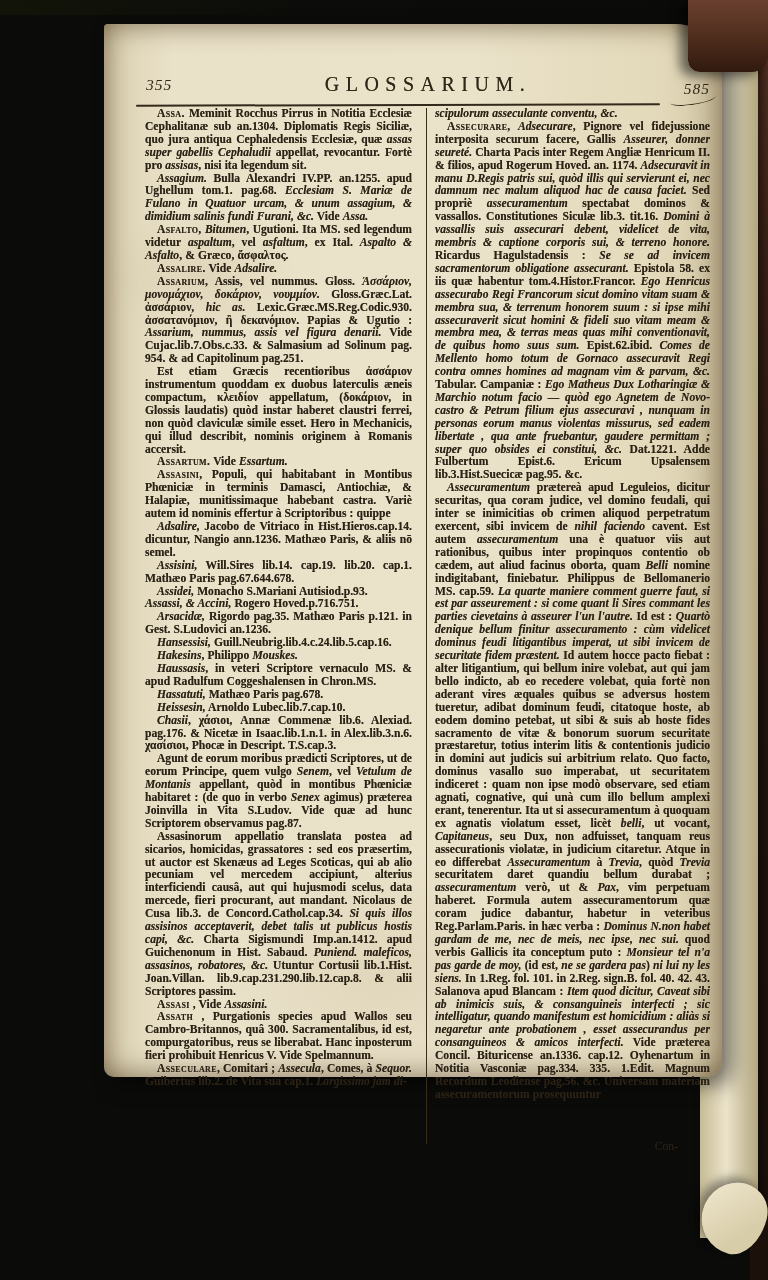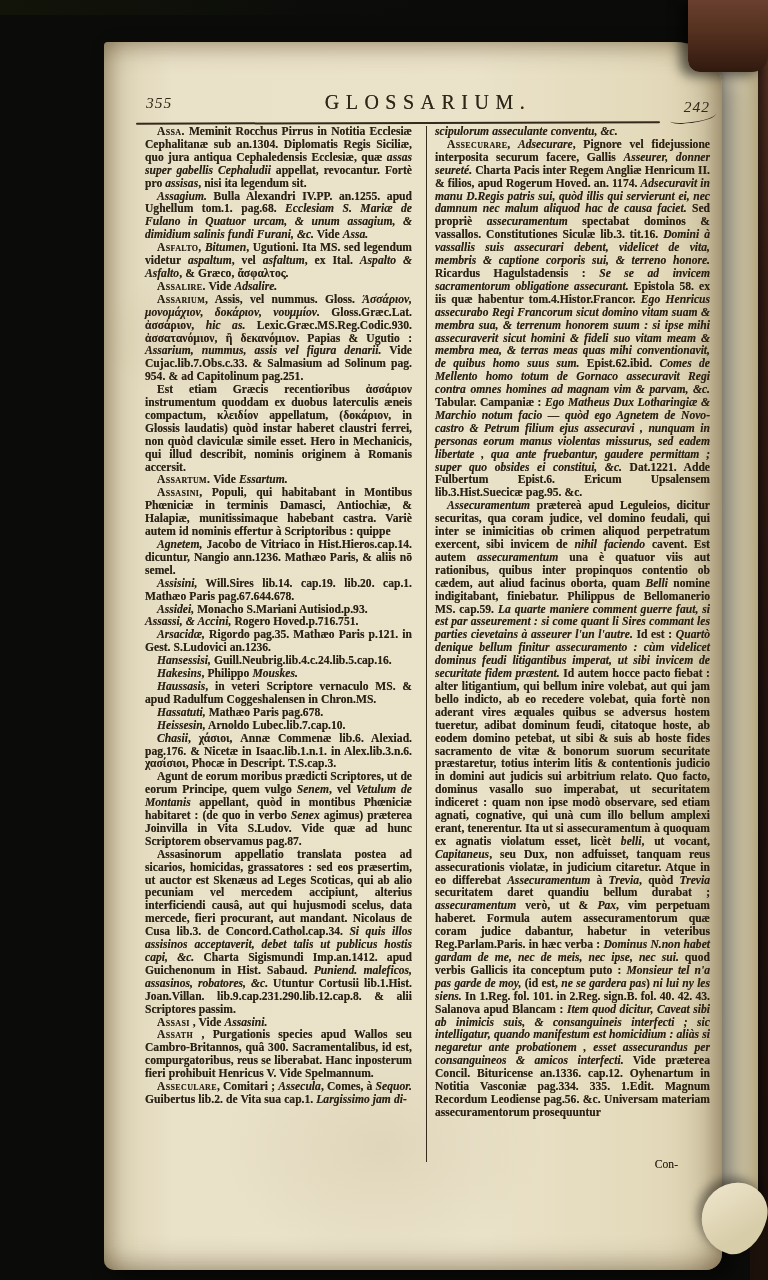--- a/index.html
+++ b/index.html
@@ -18,36 +18,35 @@
   }
   .top-strip{position:absolute;left:0;top:0;width:768px;height:15px;
     background:linear-gradient(90deg,#121409,#0c0d0a 40%,#0a0a08);z-index:1;}
   .band-right{position:absolute;left:750px;top:0;width:18px;height:1280px;z-index:1;
     background:linear-gradient(180deg,#583424 0%,#3a2016 22%,#251510 55%,#1c100b 100%);}
   .underpage{position:absolute;left:700px;top:46px;width:58px;height:1192px;z-index:1;
     background:linear-gradient(90deg,#c6bb96,#ece4cb 45%,#b3a780);
     border-radius:0 24px 34px 0;
     box-shadow:4px 0 10px rgba(0,0,0,.55);}
   .page{
-    position:absolute;left:104px;top:24px;width:618px;height:1228px;z-index:2;
+    position:absolute;left:104px;top:24px;width:618px;height:1053px;z-index:2;
     background:
       radial-gradient(ellipse 140px 100px at 16% 24%, rgba(130,105,60,.10), transparent 70%),
       radial-gradient(ellipse 180px 130px at 82% 60%, rgba(130,105,60,.13), transparent 70%),
       radial-gradient(ellipse 230px 170px at 45% 90%, rgba(120,95,55,.09), transparent 70%),
       linear-gradient(90deg,#dcd2b3 0%, #e9e1c8 11%, #eae2c9 60%, #e3d9ba 90%, #d5cba9 100%);
     background-color:var(--paper);
     border-radius:4px 46px 16px 10px;
     box-shadow:
       inset 20px 0 26px -14px rgba(80,58,28,.38),
       inset -24px 0 32px -16px rgba(80,58,28,.42),
       inset 0 16px 26px -12px rgba(80,58,28,.38),
       inset 0 -18px 26px -12px rgba(70,50,24,.34),
       10px 8px 20px rgba(0,0,0,.5);
     color:var(--ink);
-    margin-top:18px;
   }
   .curl{position:absolute;left:702px;top:1182px;width:64px;height:72px;z-index:3;
     background:linear-gradient(135deg,#f0e8d0,#d8cda9 70%);
     border-radius:55% 45% 45% 55% / 50% 40% 60% 50%;
     transform:rotate(14deg);
     box-shadow:-6px -4px 10px rgba(0,0,0,.4);}
   .binding{position:absolute;left:688px;top:0;width:80px;height:72px;z-index:4;
     background:linear-gradient(180deg,#6a4030 0%,#53301f 45%,#31190f 100%);
     border-radius:0 0 16px 12px;
     box-shadow:-8px 4px 12px rgba(0,0,0,.55);}
@@ -78,34 +77,34 @@
 <body>
 
 <div class="scene">
   <div class="top-strip"></div>
   <div class="band-right"></div>
   <div class="underpage"></div>
 
   <div class="page">
     <div class="pagenum left">355</div>
     <div class="title">GLOSSARIUM.</div>
-    <div class="pagenum right">242</div>
+    <div class="pagenum right">585</div>
     <div class="rule"></div>
     <div class="swash"></div>
 
     <div class="col col-left" id="col-left">
         <p class="para"><span class="sc">Assa.</span><span>  Meminit Rocchus Pirrus in Notitia Ecclesiæ Cephalitanæ sub an.1304. Diplomatis Regis Siciliæ, quo jura antiqua Cephaledensis Ecclesiæ, quæ </span><span class="i">assas super gabellis Cephaludii</span><span> appellat, revocantur.  Fortè pro </span><span class="i">assisas</span><span>, nisi ita legendum sit.</span></p>
         <p class="para"><span class="i">Assagium.</span><span> Bulla Alexandri IV.PP. an.1255. apud Ughellum tom.1. pag.68. </span><span class="i">Ecclesiam S. Mariæ de Fulano in Quatuor urcam, &amp; unum assagium, &amp; dimidium salinis fundi Furani, &amp;c.</span><span> Vide </span><span class="i">Assa.</span></p>
         <p class="para"><span class="sc">Asfalto</span><span>, </span><span class="i">Bitumen</span><span>, Ugutioni. Ita MS. sed legendum videtur </span><span class="i">aspaltum</span><span>, vel </span><span class="i">asfaltum</span><span>, ex Ital. </span><span class="i">Aspalto &amp; Asfalto</span><span>, &amp; Græco, ἄσφαλτος.</span></p>
         <p class="para"><span class="sc">Assalire.</span><span>  Vide </span><span class="i">Adsalire.</span></p>
         <p class="para"><span class="sc">Assarium</span><span>, Assis, vel nummus. Gloss. </span><span class="i">Ἀσσάριον, μονομάχιον, δοκάριον, νουμμίον.</span><span> Gloss.Græc.Lat. ἀσσάριον, </span><span class="i">hic as.</span><span> Lexic.Græc.MS.Reg.Codic.930. ἀσσατανόμιον, ἢ δεκανόμιον.  Papias &amp; Ugutio : </span><span class="i">Assarium, nummus, assis vel figura denarii.</span><span>  Vide Cujac.lib.7.Obs.c.33. &amp; Salmasium ad Solinum pag. 954.  &amp; ad Capitolinum pag.251.</span></p>
         <p class="para"><span>Est etiam Græcis recentioribus ἀσσάριον instrumentum quoddam ex duobus laterculis æneis compactum, κλειδίον appellatum, (δοκάριον, in Glossis laudatis) quòd instar haberet claustri ferrei, non quòd claviculæ simile esset.  Hero in Mechanicis, qui illud describit, nominis originem à Romanis accersit.</span></p>
         <p class="para"><span class="sc">Assartum.</span><span>  Vide </span><span class="i">Essartum.</span></p>
         <p class="para"><span class="sc">Assasini</span><span>, Populi, qui habitabant in Montibus Phœniciæ in terminis Damasci, Antiochiæ, &amp; Halapiæ, munitissimaque habebant castra.  Variè autem id nominis effertur à Scriptoribus : quippe</span></p>
-        <p class="para"><span class="i">Agnetem,</span><span> Jacobo de Vitriaco in Hist.Hieros.cap.14. dicuntur, Nangio ann.1236. Mathæo Paris, &amp; aliis nō semel.</span></p>
+        <p class="para"><span class="i">Adsalire,</span><span> Jacobo de Vitriaco in Hist.Hieros.cap.14. dicuntur, Nangio ann.1236. Mathæo Paris, &amp; aliis nō semel.</span></p>
         <p class="para"><span class="i">Assisini,</span><span> Will.Sires lib.14. cap.19. lib.20. cap.1.  Mathæo Paris pag.67.644.678.</span></p>
         <p class="para"><span class="i">Assidei,</span><span> Monacho S.Mariani Autisiod.p.93.</span></p>
         <p class="para noindent"><span class="i">Assassi, &amp; Accini,</span><span> Rogero Hoved.p.716.751.</span></p>
         <p class="para"><span class="i">Arsacidæ,</span><span> Rigordo pag.35. Mathæo Paris p.121. in Gest. S.Ludovici an.1236.</span></p>
         <p class="para"><span class="i">Hansessisi,</span><span> Guill.Neubrig.lib.4.c.24.lib.5.cap.16.</span></p>
         <p class="para"><span class="i">Hakesins</span><span>, Philippo </span><span class="i">Mouskes.</span></p>
         <p class="para"><span class="i">Haussasis</span><span>, in veteri Scriptore vernaculo MS. &amp; apud Radulfum Coggeshalensen in Chron.MS.</span></p>
         <p class="para"><span class="i">Hassatuti,</span><span> Mathæo Paris pag.678.</span></p>
         <p class="para"><span class="i">Heissesin,</span><span> Arnoldo Lubec.lib.7.cap.10.</span></p>
         <p class="para"><span class="i">Chasii</span><span>, χάσιοι,  Annæ Commenæ lib.6. Alexiad. pag.176. &amp; Nicetæ in Isaac.lib.1.n.1. in Alex.lib.3.n.6. χασίσιοι, Phocæ in Descript. T.S.cap.3.</span></p>

